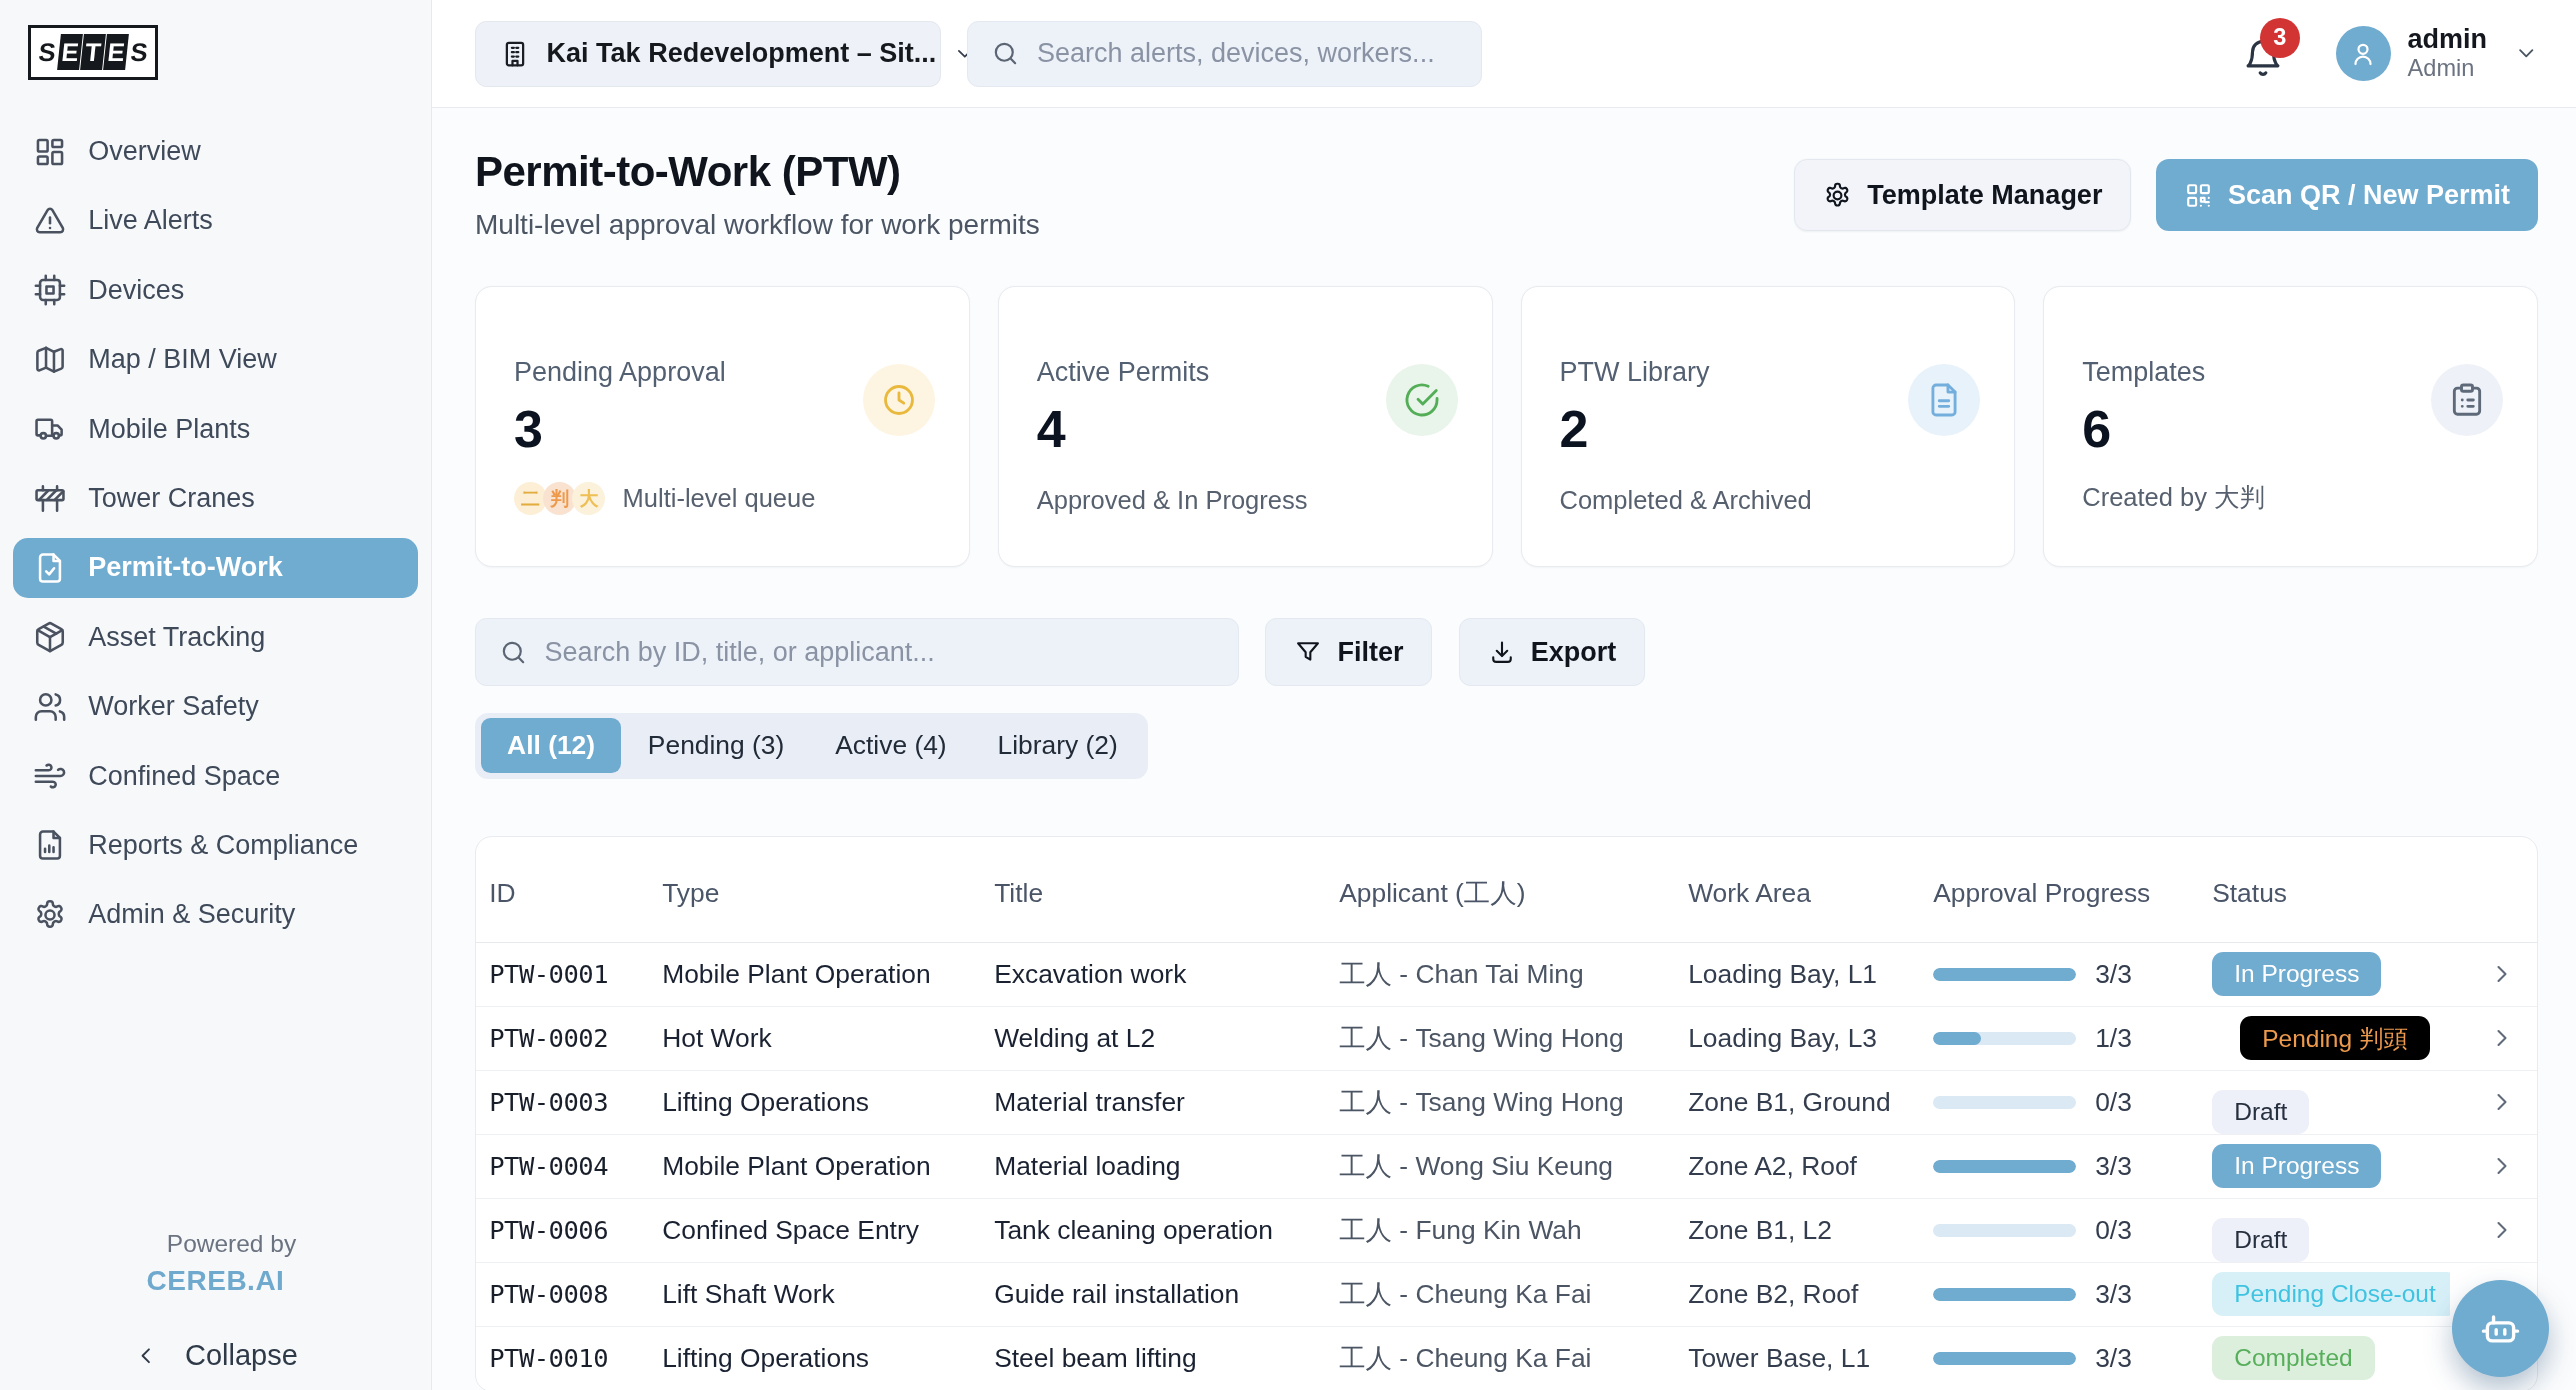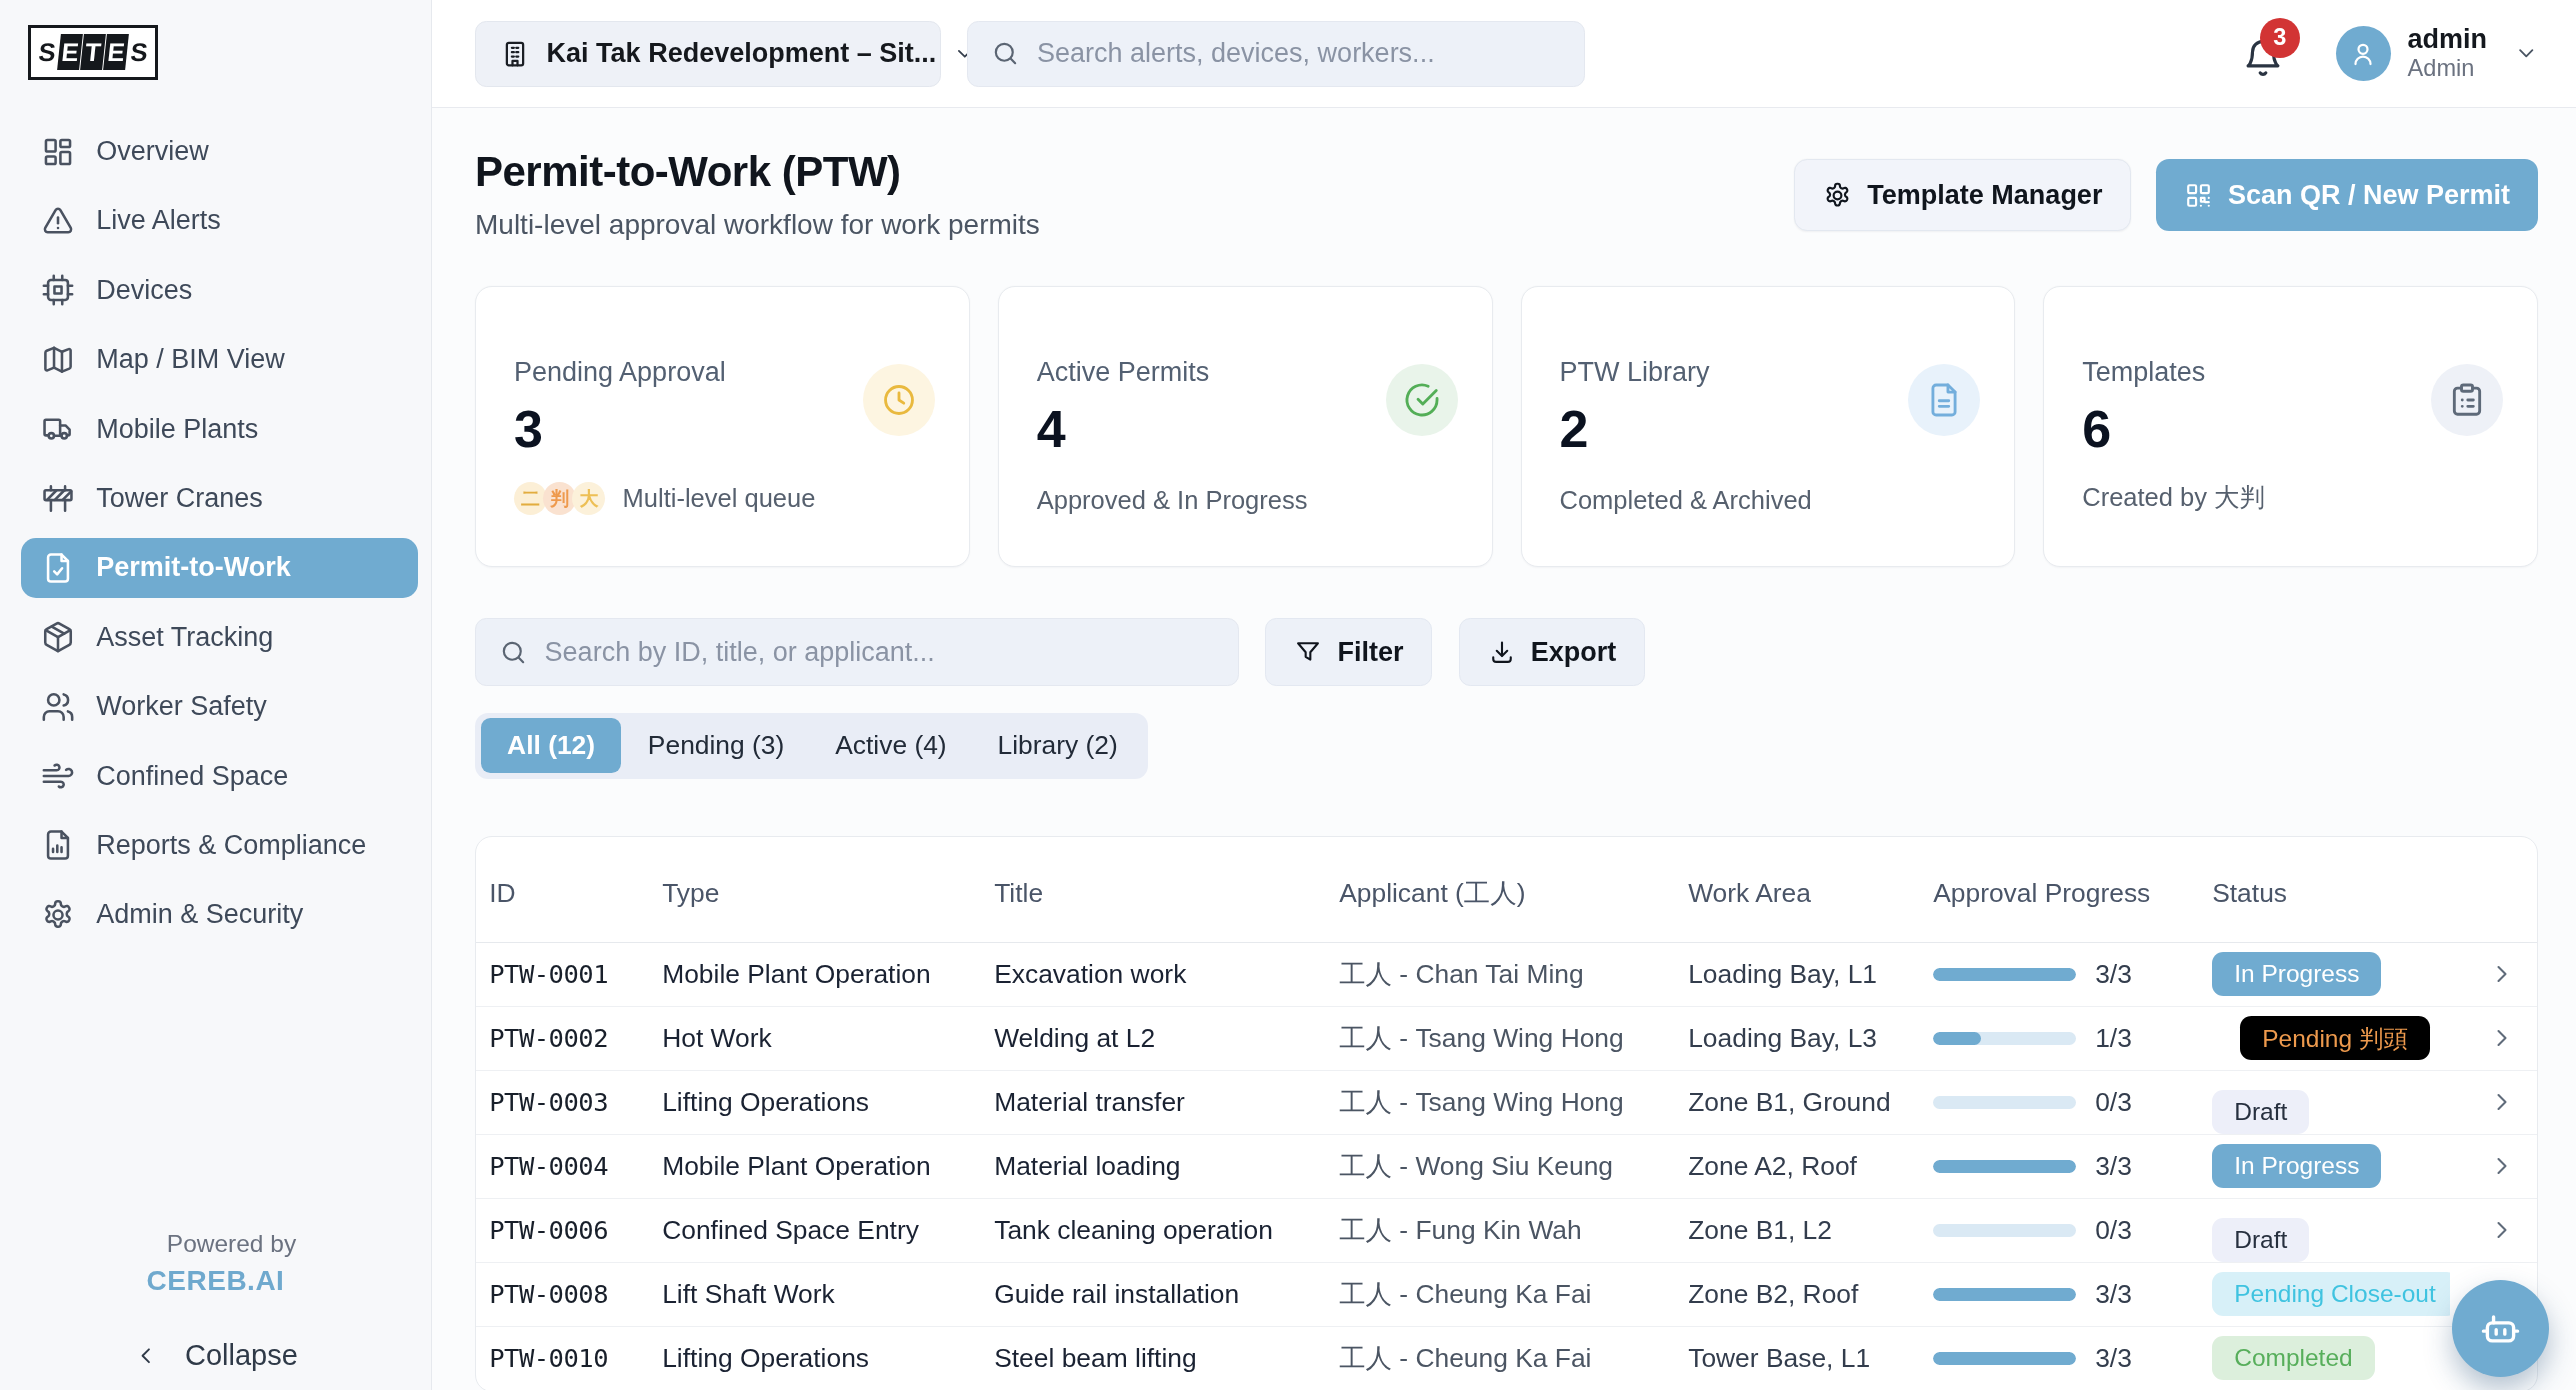--- a/index.html
+++ b/index.html
@@ -8,21 +8,21 @@
   .app { display:flex; width:2576px; height:1391px; }
 
   
   .sidebar { width:432px; flex:none; background:#F7F8FA; border-right:0.9px solid #E6E9EE;
              display:flex; flex-direction:column; }
   .logo { margin:24.5px 0 0 28px; width:130px; height:55px; border:3.8px solid #15181C;
           background:#fff; display:flex; align-items:center; justify-content:center; padding:3.8px 4.7px; gap:0.9px; }
   .logo span { flex:1; height:36px; display:flex; align-items:center; justify-content:center;
                font-size:25.5px; font-weight:800; color:#15181C; transform:skewX(-6deg); }
   .logo span.inv { background:#15181C; color:#fff; }
-  .nav { margin-top:42px;margin-left:8px; }
+  .nav { margin-top:42px; }
   .nav-item { margin:0 13.2px 9.4px; height:60px; border-radius:15px; padding:0 20px;
               display:flex; align-items:center; gap:21px; cursor:pointer; }
   .nav-item .ic { width:34px; height:34px; color:#4A5260; }
   .nav-label { font-size:27px; font-weight:500; color:#3E4959; white-space:nowrap; }
   .nav-item.active { background:#70ABD0; }
   .nav-item.active .ic { color:#fff; }
   .nav-item.active .nav-label { color:#fff; font-weight:600; }
   .sidebar-footer { margin-top:auto; padding-bottom:19px; text-align:center; }
   .powered-label { font-size:24.5px; color:#6B7280;margin-left:32px; }
   .powered-brand { font-size:28px; font-weight:700; color:#6FA9CE; margin-top:7.5px; letter-spacing:0.5px; }
@@ -33,21 +33,21 @@
   
   .main { flex:1; min-width:0; display:flex; flex-direction:column; background:#FBFCFD; position:relative; }
   .topbar { height:108px; flex:none; background:#fff; border-bottom:0.9px solid #E8EAEF;
             display:flex; align-items:center; gap:26.4px; padding:0 38px 0 43px; }
   .site-select { height:66px; width:466px; flex:none; border-radius:11.3px; background:#EEF1F7;
                  border:0.9px solid #E3E7EE; display:flex; align-items:center; gap:17px; padding:0 23.6px;
                  font-size:27px; font-weight:600; color:#15181D; cursor:pointer; }
   .site-select .txt { flex:1; white-space:nowrap; }
   .site-select .ic.b { width:30px; height:30px; color:#1A1E24; }
   .site-select .ic.c { width:23.6px; height:23.6px; color:#353F4D; }
-  .gsearch { height:66px; width:618px; flex:none; border-radius:11.3px; background:#EDF1F8;
+  .gsearch { height:66px; width:515px; flex:none; border-radius:11.3px; background:#EDF1F8;
              border:0.9px solid #E4E8F0; display:flex; align-items:center; gap:17px; padding:0 22.6px; }
   .gsearch .ic, .tsearch .ic { width:29px; height:29px; color:#5B6573; flex:none; }
   .gsearch input, .tsearch input { flex:1; border:none; outline:none; background:transparent;
              font-size:27px; color:#1F2937; font-family:inherit; min-width:0; }
   .gsearch input::placeholder, .tsearch input::placeholder { color:#8A93A4; }
   .top-spacer { flex:1; }
   .bell-wrap { position:relative; width:43px; height:49px; margin-right:24.5px; cursor:pointer; }
   .bell-wrap .ic { width:42px; height:42px; color:#2A3442; margin-top:7.5px; }
   .bell-badge { position:absolute; top:-11.3px; right:-15px; min-width:40px; height:40px; border-radius:20px;
                 background:#D23434; color:#fff; font-size:23.6px; font-weight:700;

